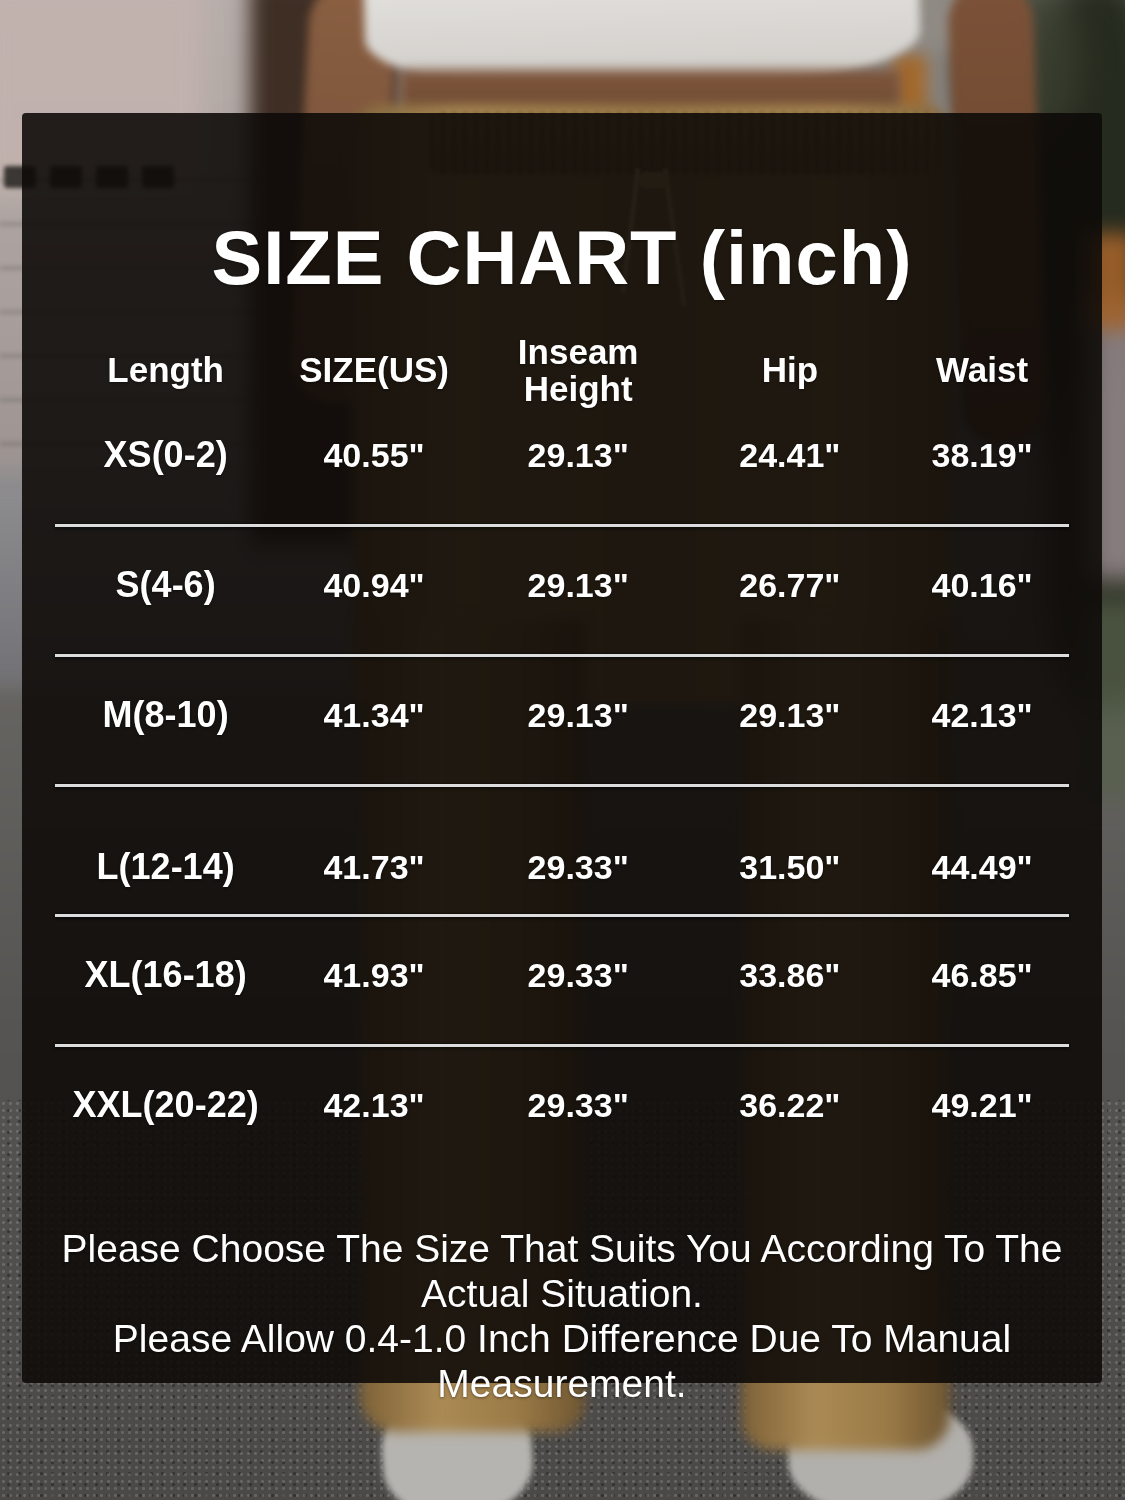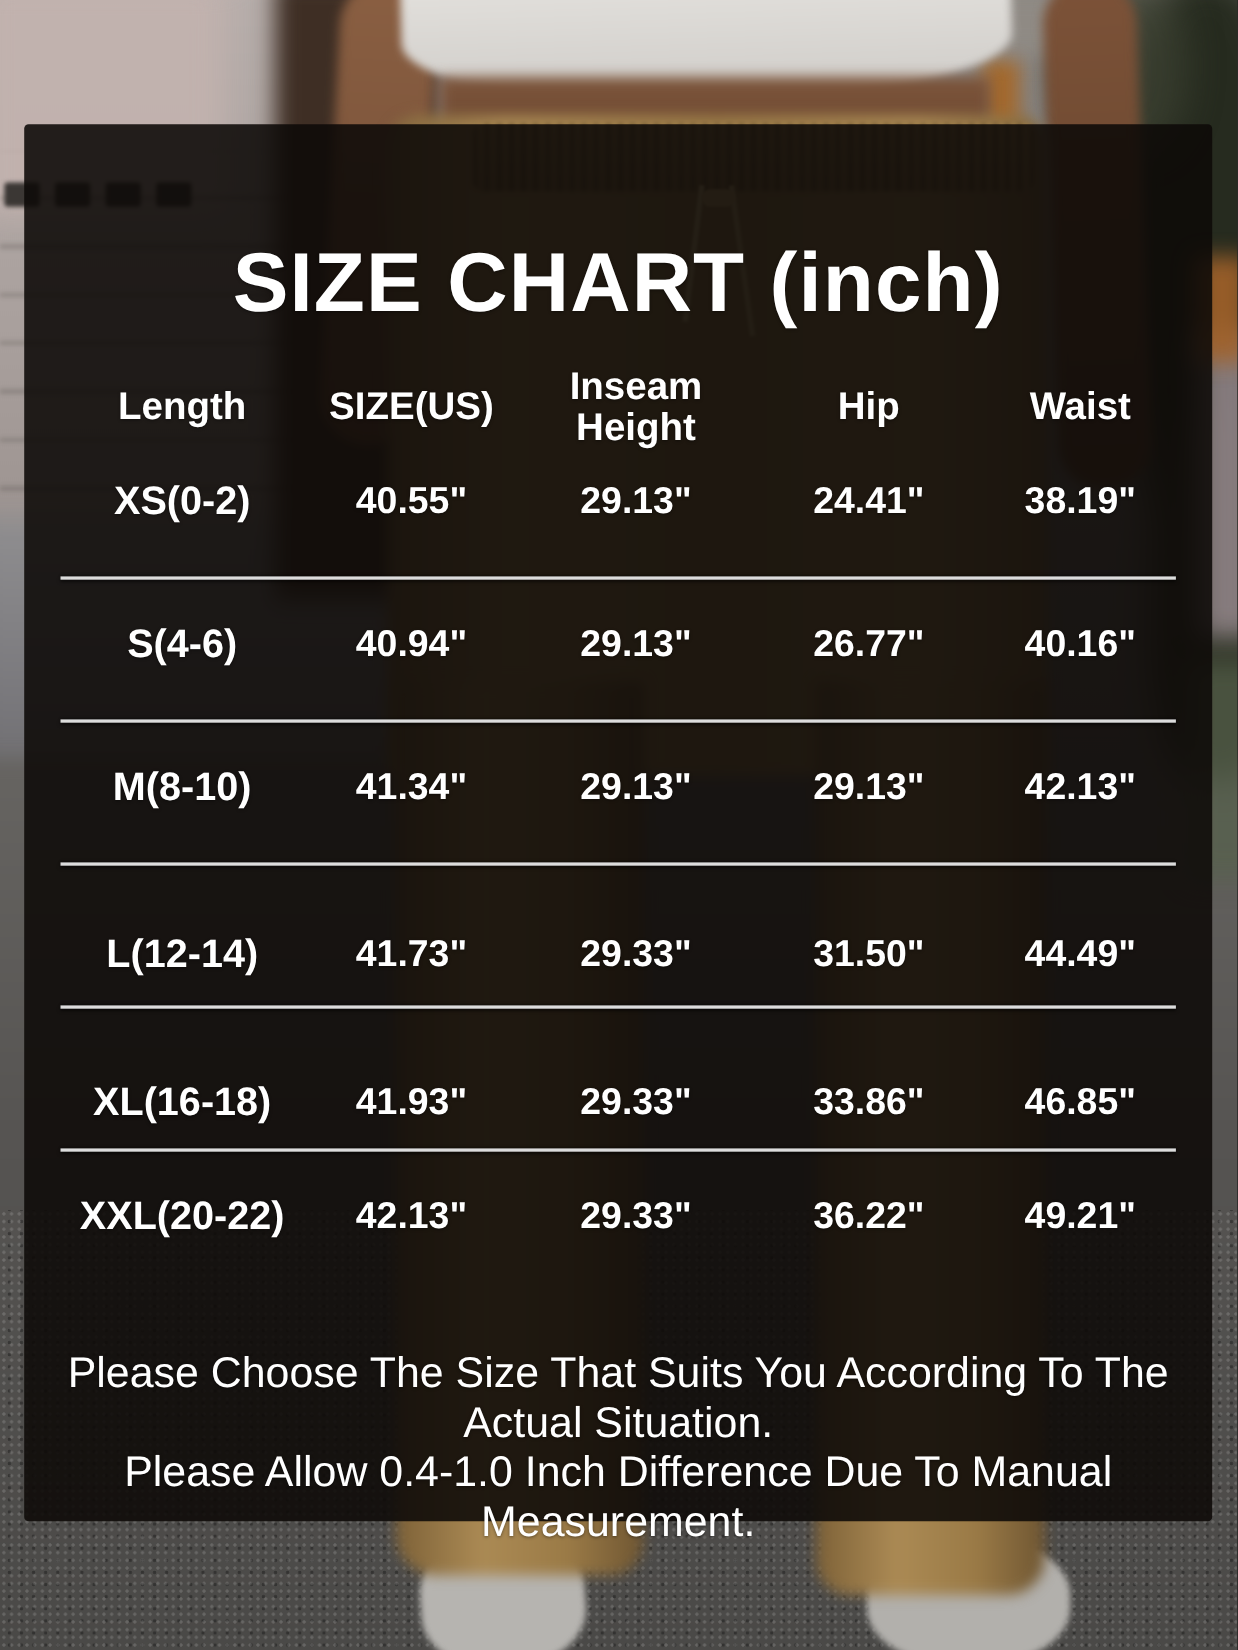--- a/index.html
+++ b/index.html
@@ -153,21 +153,21 @@
       <div class="cell txt">29.13"</div>
       <div class="cell txt">42.13"</div>
     </div>
     <div class="t-row" style="top:412px">
       <div class="cell size txt">L(12-14)</div>
       <div class="cell txt">41.73"</div>
       <div class="cell txt">29.33"</div>
       <div class="cell txt">31.50"</div>
       <div class="cell txt">44.49"</div>
     </div>
-    <div class="t-row" style="top:547px">
+    <div class="t-row" style="top:520px">
       <div class="cell size txt">XL(16-18)</div>
       <div class="cell txt">41.93"</div>
       <div class="cell txt">29.33"</div>
       <div class="cell txt">33.86"</div>
       <div class="cell txt">46.85"</div>
     </div>
     <div class="t-row" style="top:650px">
       <div class="cell size txt">XXL(20-22)</div>
       <div class="cell txt">42.13"</div>
       <div class="cell txt">29.33"</div>

